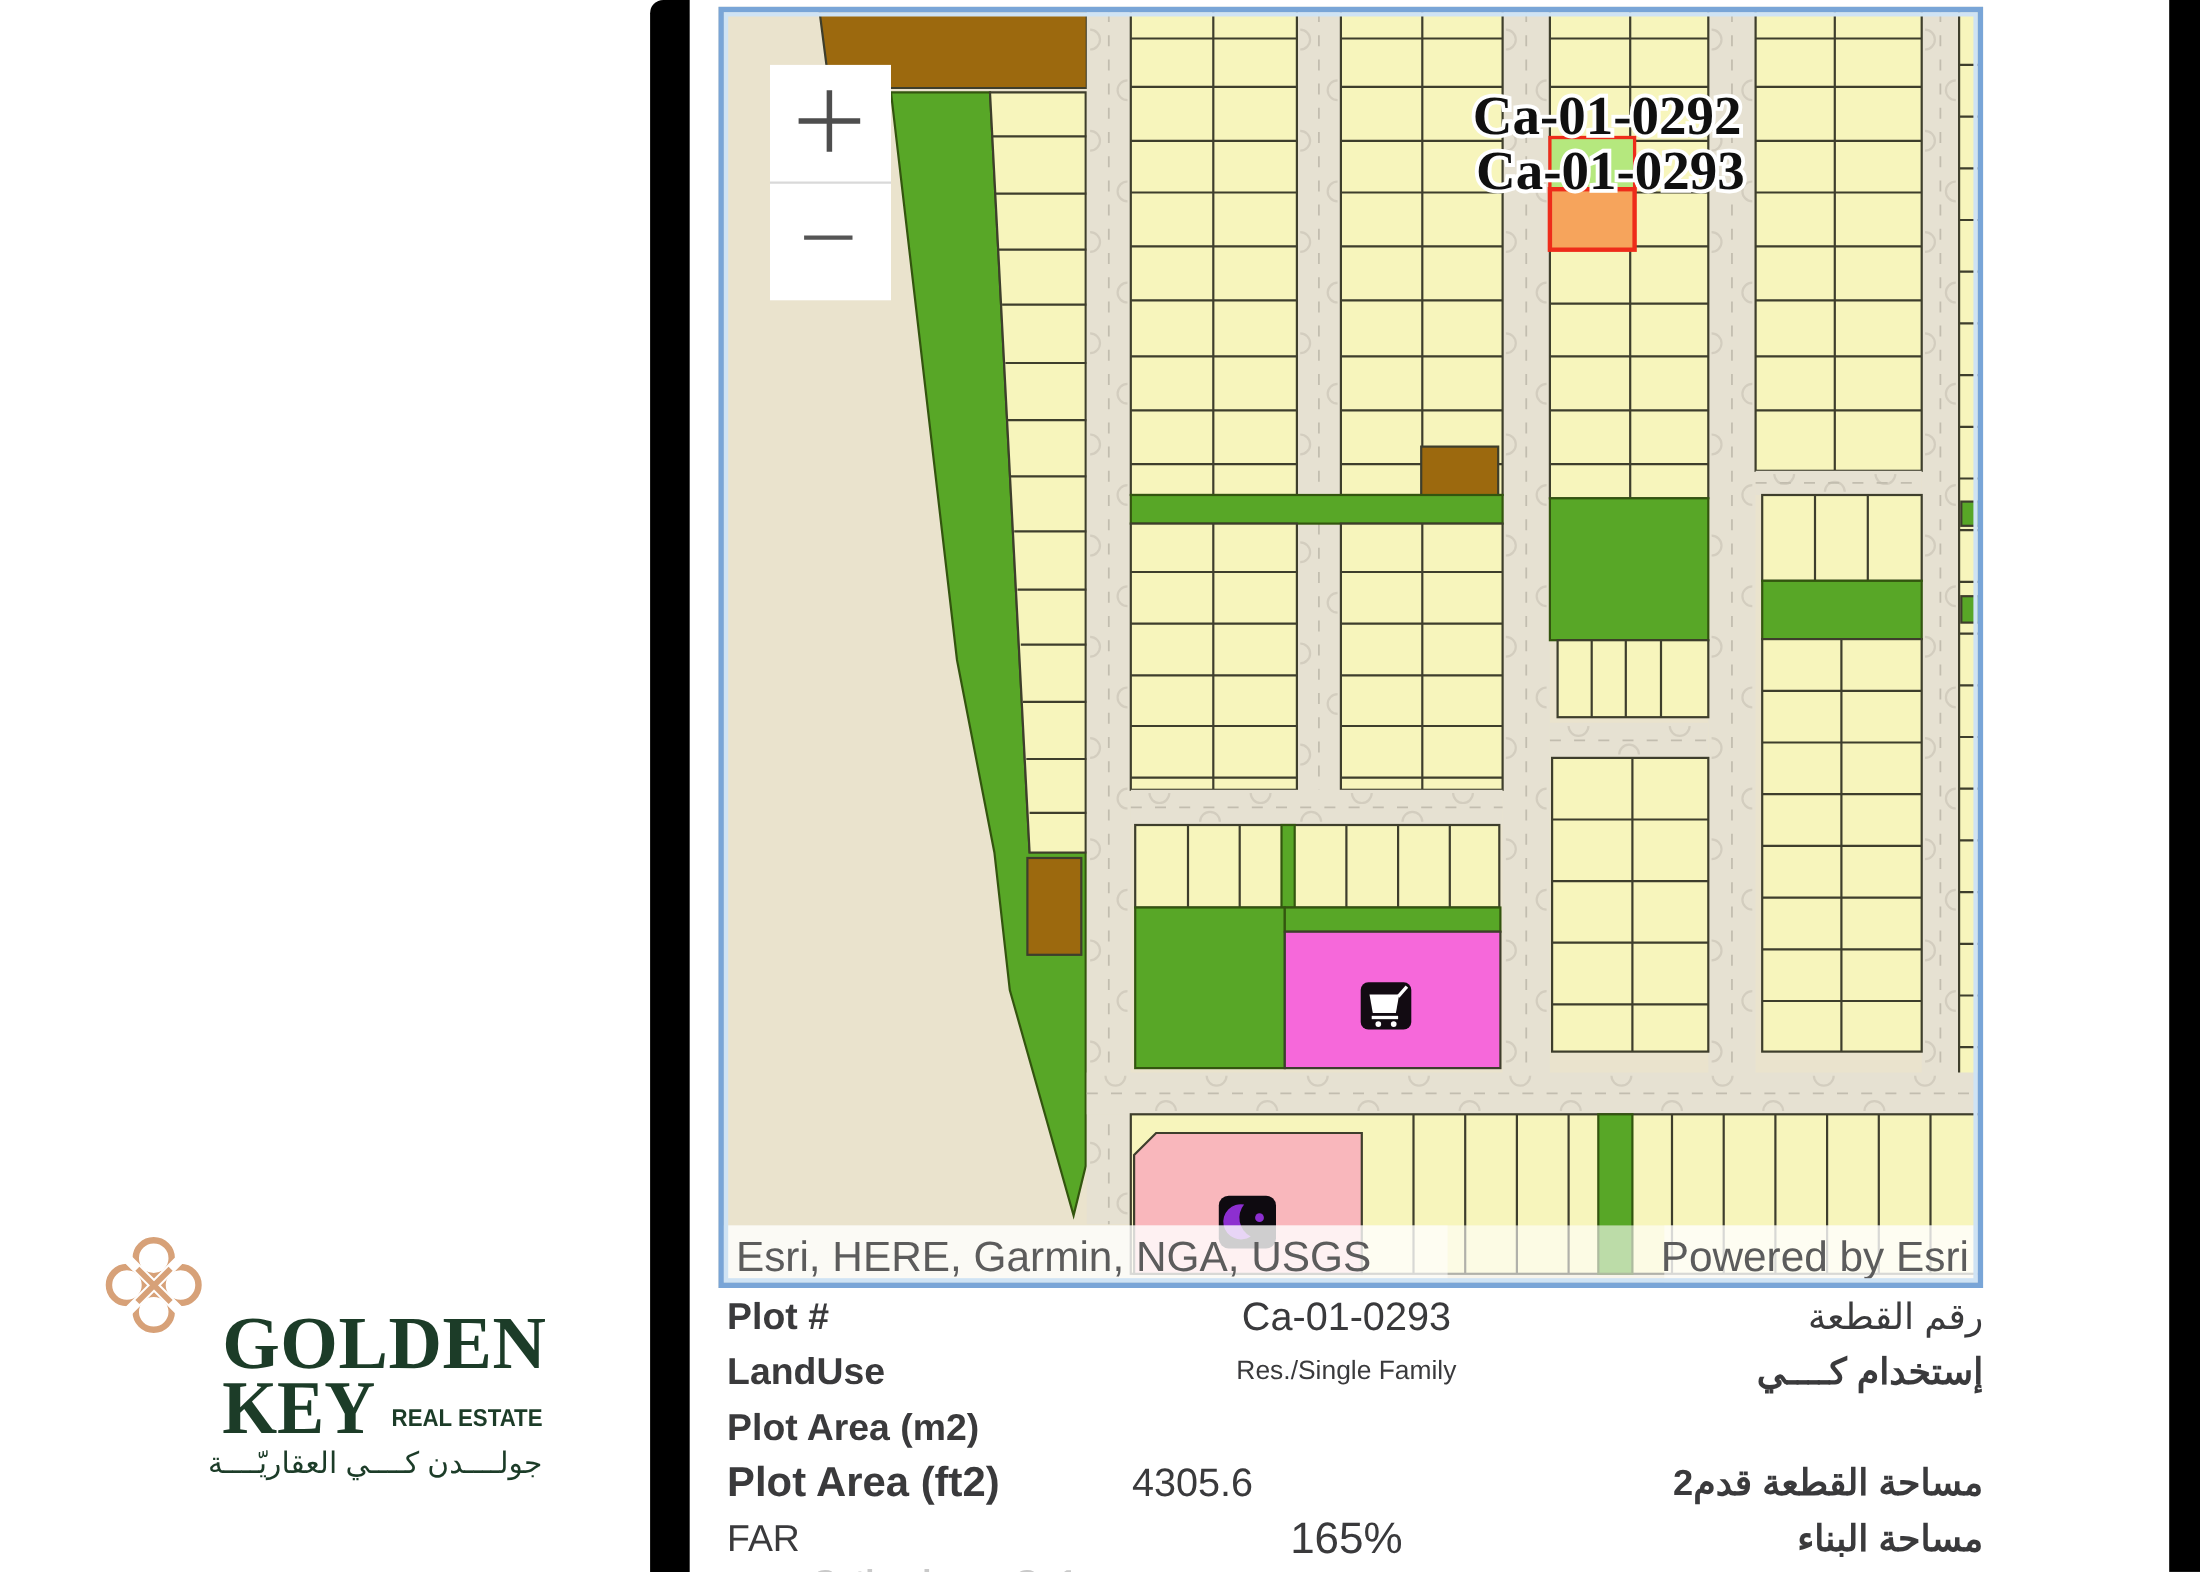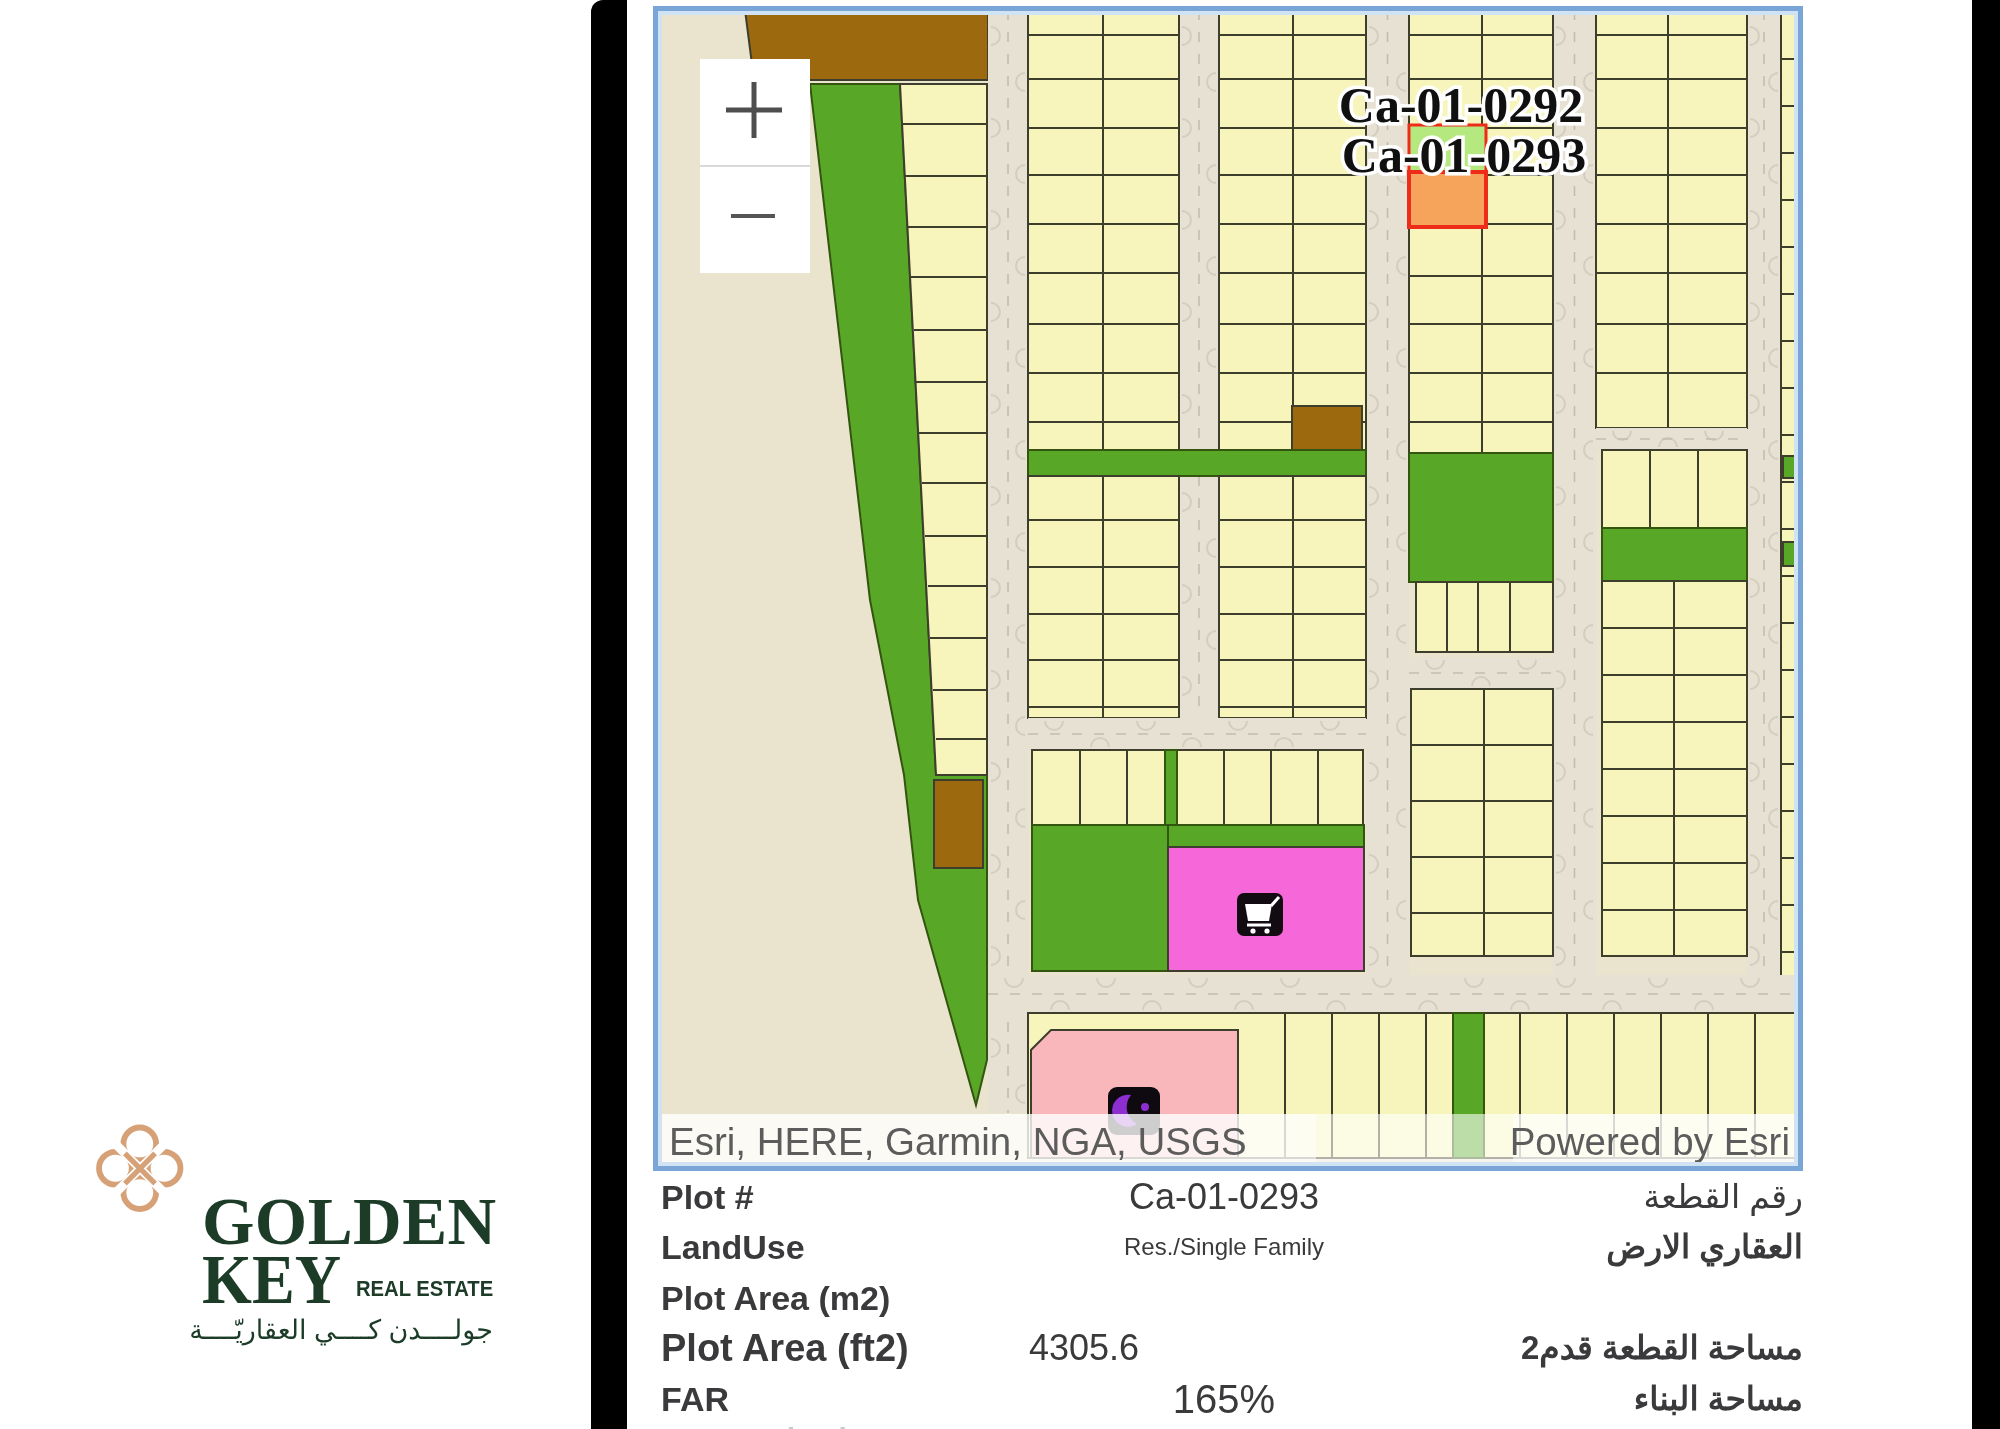--- a/index.html
+++ b/index.html
@@ -253,33 +253,33 @@
 
 <div style="position:absolute;left:661px;top:1173.5px;width:1142px;height:46px;color:#3a3a3c">
       <span style="position:absolute;left:0;bottom:0;font-weight:bold;font-size:34px;line-height:46px">Plot #</span>
       <span style="position:absolute;left:368px;bottom:0;width:390px;text-align:center;font-size:36px;line-height:46px">Ca-01-0293</span>
       <span style="position:absolute;right:0;bottom:0;font-weight:normal;direction:rtl;font-size:33px;line-height:46px">رقم القطعة</span>
     </div>
 
 <div style="position:absolute;left:661px;top:1224px;width:1142px;height:46px;color:#3a3a3c">
       <span style="position:absolute;left:0;bottom:0;font-weight:bold;font-size:34px;line-height:46px">LandUse</span>
       <span style="position:absolute;left:368px;bottom:0;width:390px;text-align:center;font-size:24px;line-height:46px">Res./Single Family</span>
-      <span style="position:absolute;right:0;bottom:0;font-weight:bold;direction:rtl;font-size:33px;line-height:46px">العقاري الارض</span>
+      <span style="position:absolute;right:0;bottom:0;font-weight:bold;direction:rtl;font-size:33px;line-height:46px">إستخدام كــــي</span>
     </div>
 
 <div style="position:absolute;left:661px;top:1275px;width:1142px;height:46px;color:#3a3a3c">
       <span style="position:absolute;left:0;bottom:0;font-weight:bold;font-size:34px;line-height:46px">Plot Area (m2)</span>
     </div>
 
 <div style="position:absolute;left:661px;top:1325px;width:1142px;height:46px;color:#3a3a3c">
       <span style="position:absolute;left:0;bottom:0;font-weight:bold;font-size:38px;line-height:46px">Plot Area (ft2)</span>
       <span style="position:absolute;left:368px;bottom:0;width:390px;text-align:left;font-size:36px;line-height:46px">4305.6</span>
       <span style="position:absolute;right:0;bottom:0;font-weight:bold;direction:rtl;font-size:33px;line-height:46px">مساحة القطعة قدم2</span>
     </div>
 
 <div style="position:absolute;left:661px;top:1376px;width:1142px;height:46px;color:#3a3a3c">
-      <span style="position:absolute;left:0;bottom:0;font-weight:bold;font-size:34px;line-height:46px">FAR</span>
+      <span style="position:absolute;left:0;bottom:0;font-weight:normal;font-size:34px;line-height:46px">FAR</span>
       <span style="position:absolute;left:368px;bottom:0;width:390px;text-align:center;font-size:40px;line-height:46px">165%</span>
       <span style="position:absolute;right:0;bottom:0;font-weight:bold;direction:rtl;font-size:33px;line-height:46px">مساحة البناء</span>
     </div>
 
 <div style="position:absolute;left:740px;top:1422px;width:600px;height:7px;overflow:hidden;font-size:30px;color:#c9c9c9;font-weight:bold">Setback&nbsp;&nbsp;&nbsp;&nbsp;&nbsp;&nbsp;&nbsp;&nbsp;G+1</div>
 </div>
 
 </body></html>

